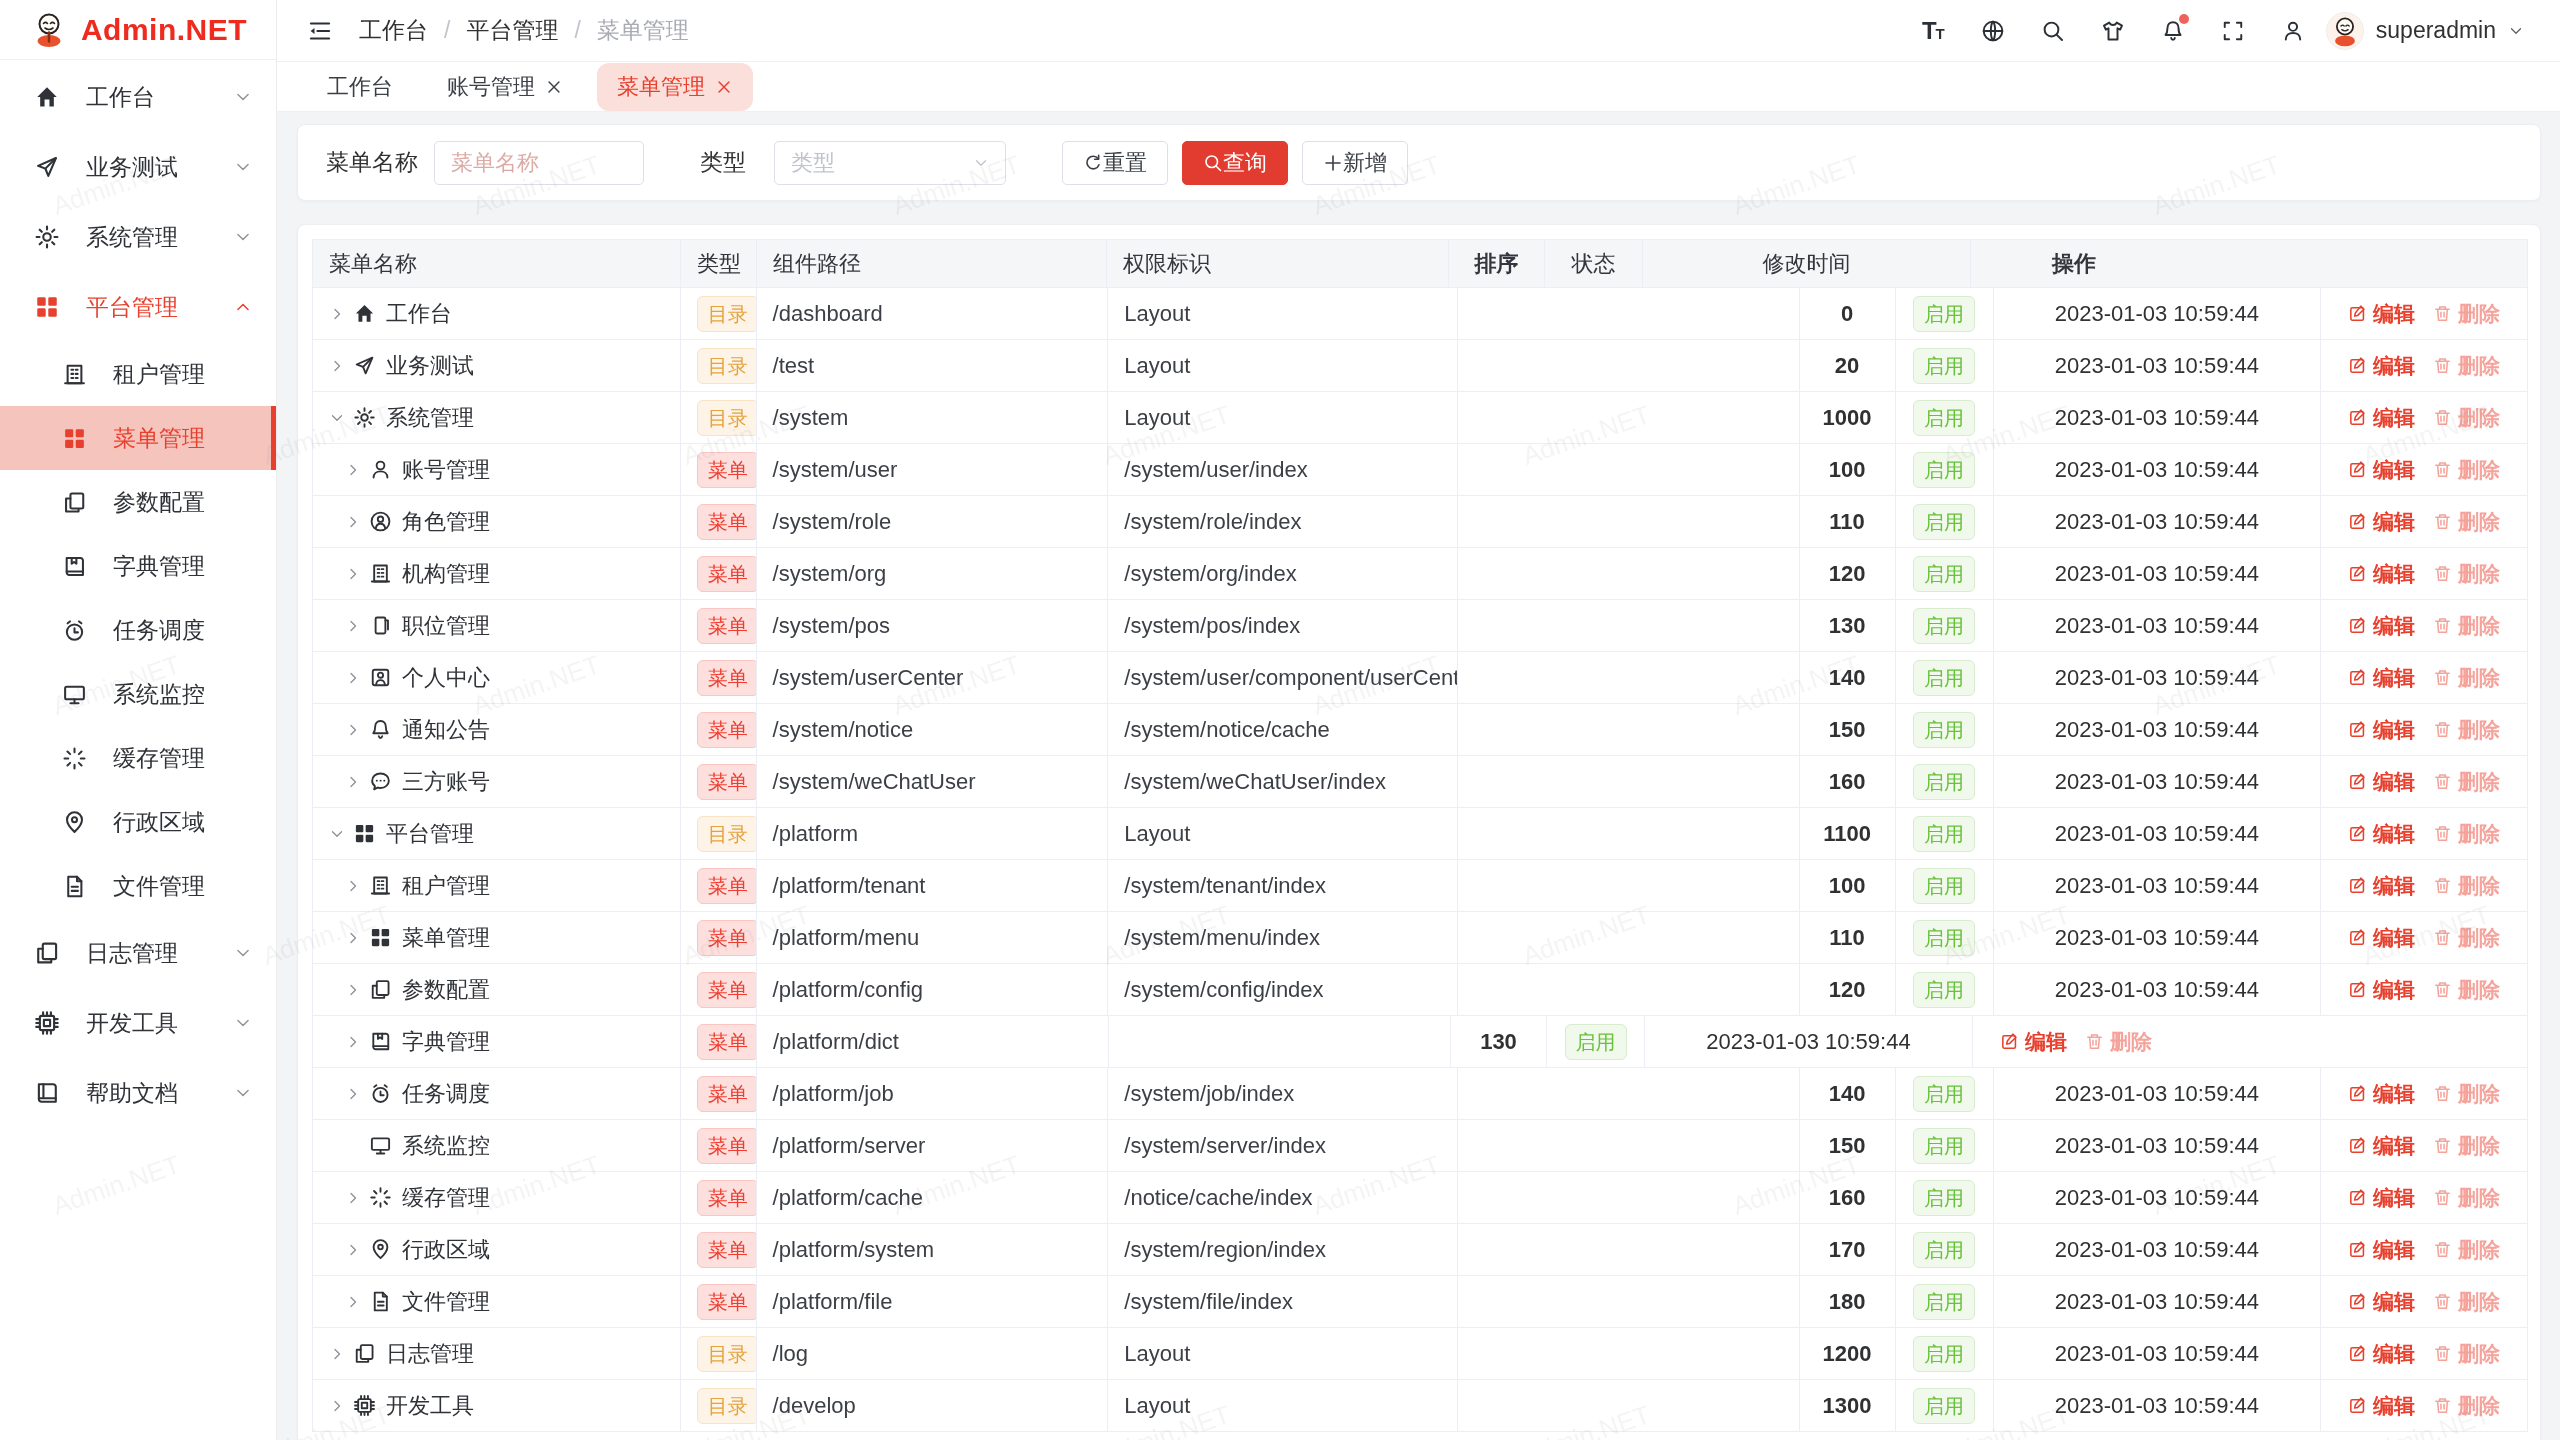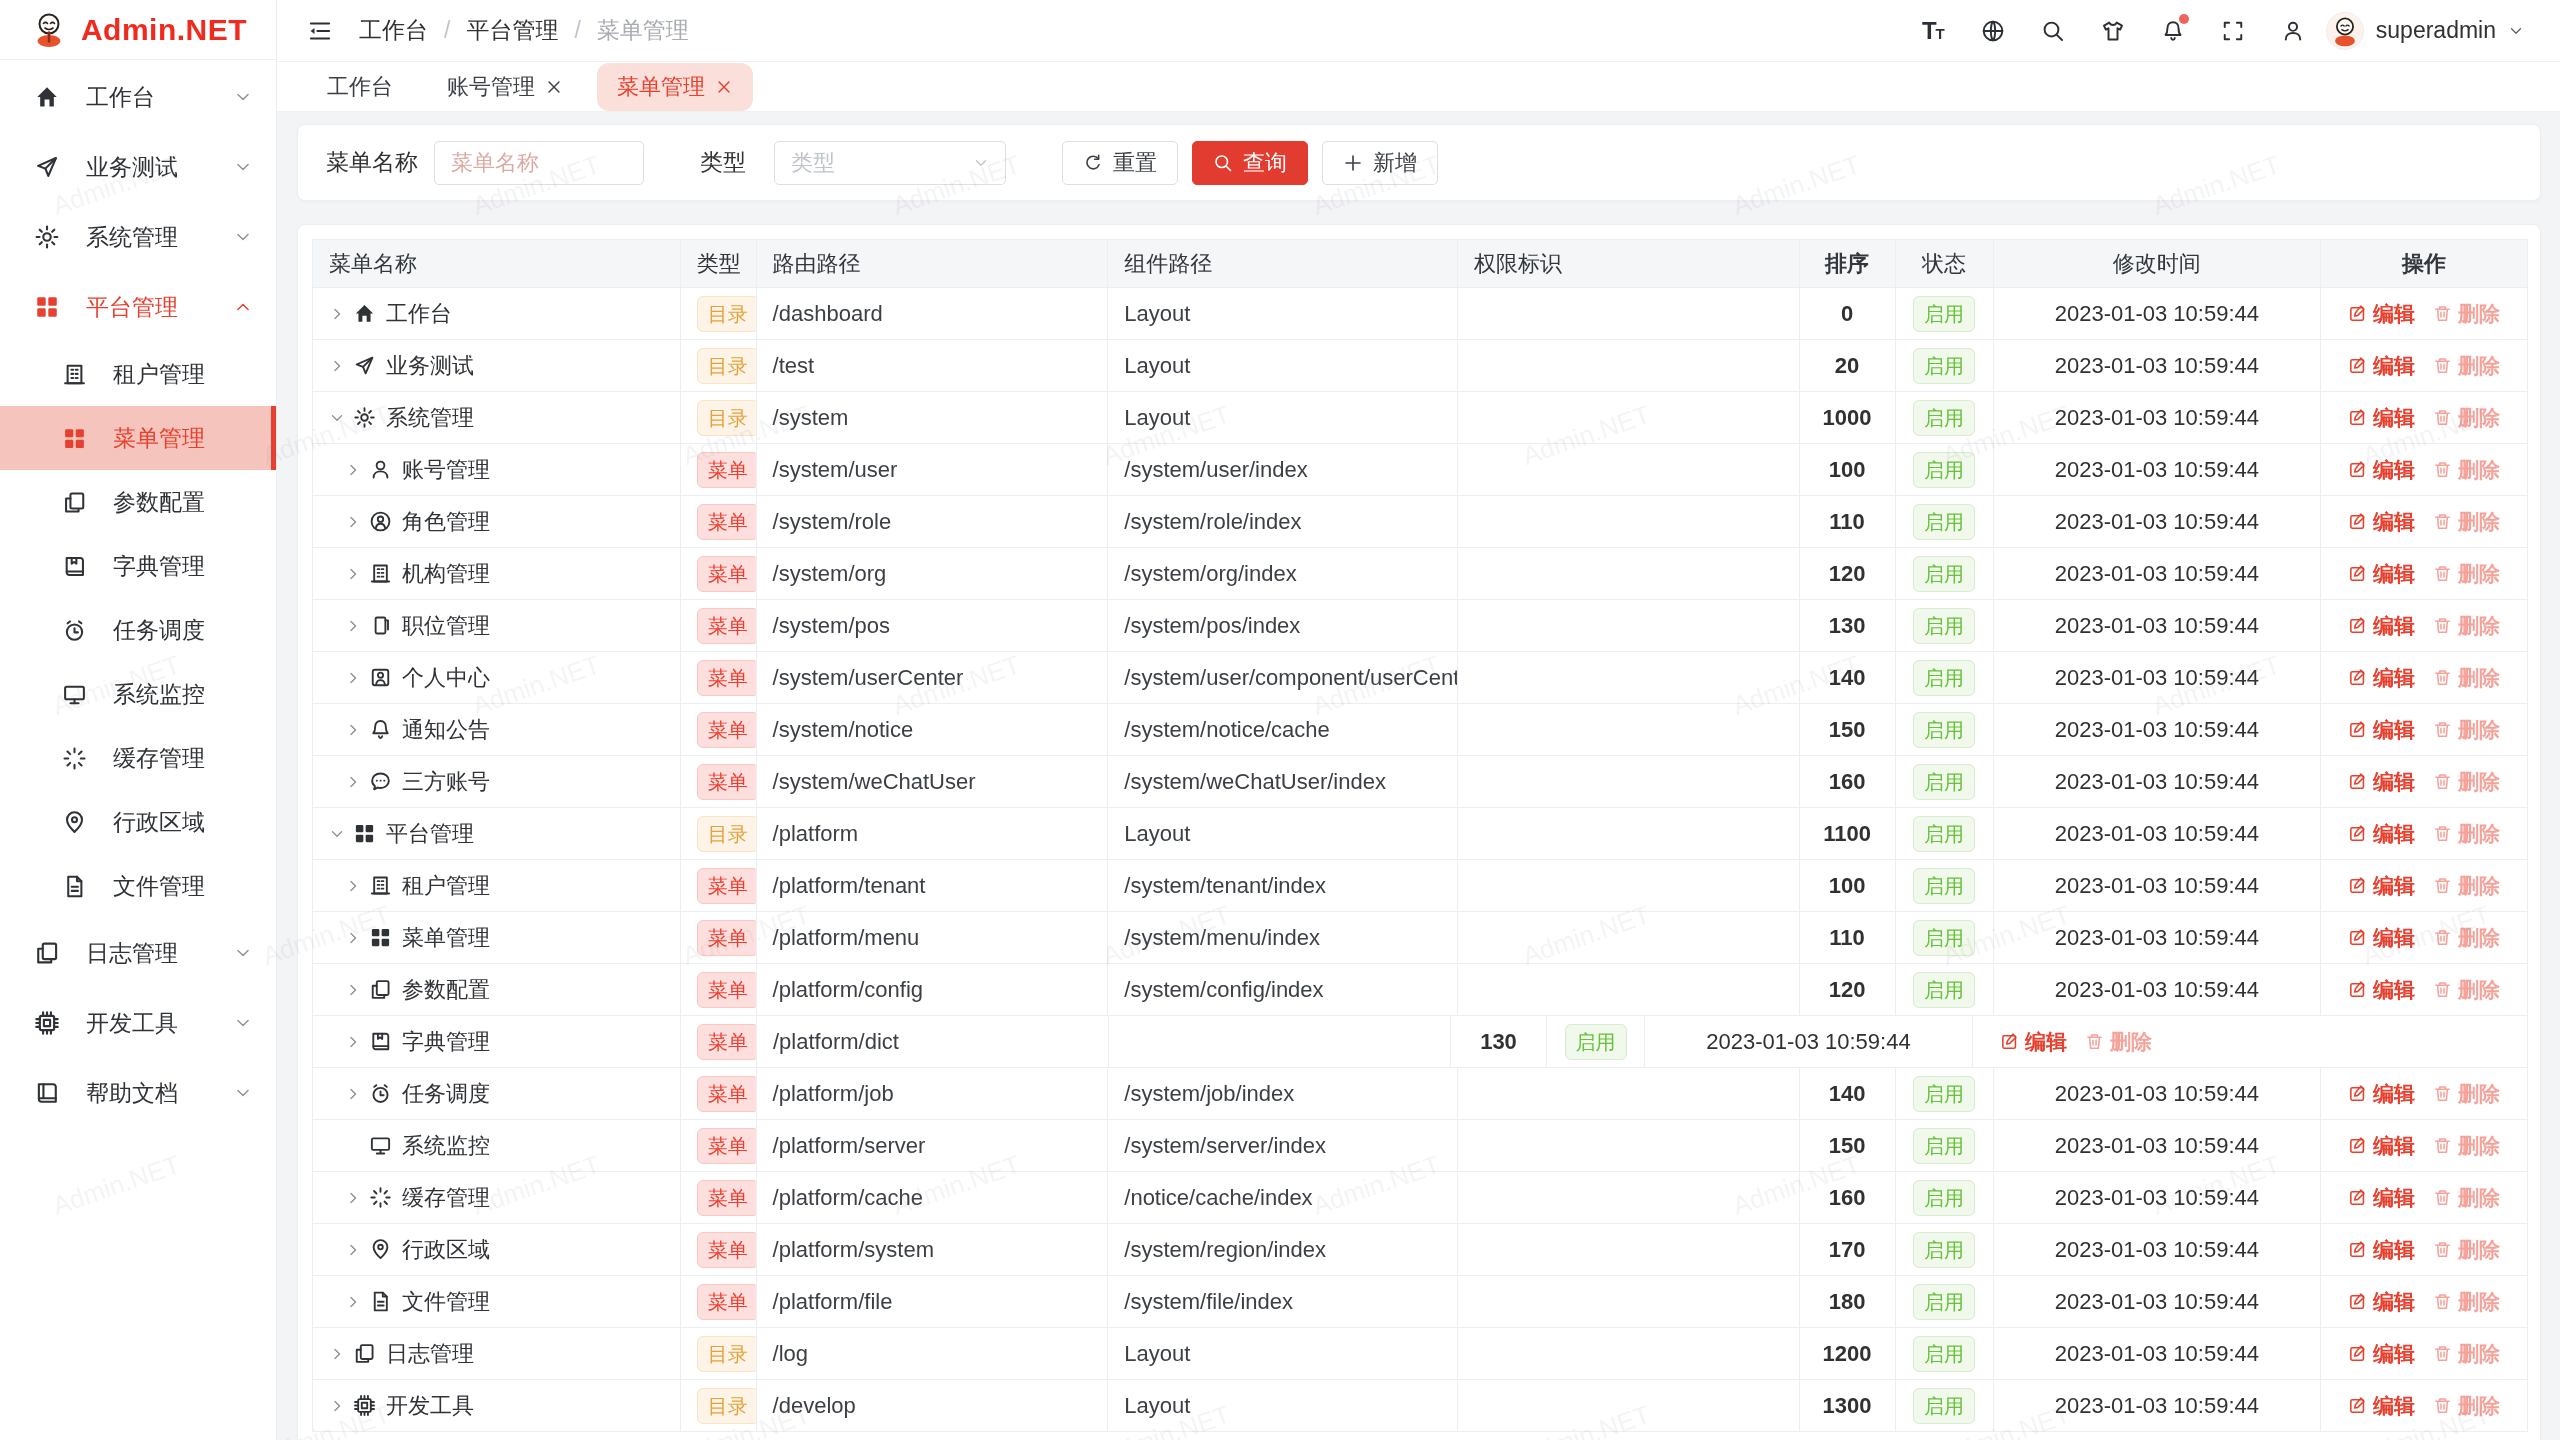--- a/index.html
+++ b/index.html
@@ -54,21 +54,21 @@
   
   .content { flex:1; padding:12px 19px 0 20px; overflow:hidden; }
   .card { background:#fff; border:1px solid #eceef1; border-radius:8px; box-shadow:0 1px 3px rgba(0,0,0,0.03); }
   .filter-card { height:77px; display:flex; align-items:center; padding:0 28px; gap:14px; margin-bottom:23px; }
   .f-label { font-size:23px; color:#303133; margin-right:2px; }
   .f-input { width:210px; height:44px; border:1px solid #dcdfe6; border-radius:5px; padding:0 16px; font-size:22px; font-family:inherit; color:#303133; outline:none; }
   .f-input::placeholder { color:#dcaaa4; }
   .f-select { width:232px; height:44px; border:1px solid #dcdfe6; border-radius:5px; padding:0 16px; font-size:22px; color:#c0c4cc; display:flex; align-items:center; justify-content:space-between; margin-left:12px; cursor:pointer; }
   .f-select .sel-caret { width:16px; height:16px; color:#c0c4cc; }
   .gap28 { width:28px; }
-  .btn { height:44px; display:inline-flex; align-items:center; gap:10px; padding:0 20px; border-radius:5px; border:1px solid #dcdfe6; background:#fff; font-size:22px; color:#3c4046; cursor:pointer; font-family:inherit; }
+  .btn { height:44px; display:inline-flex; align-items:center; padding:0 20px; border-radius:5px; border:1px solid #dcdfe6; background:#fff; font-size:22px; color:#3c4046; cursor:pointer; font-family:inherit; }
   .btn .bicon { width:20px; height:20px; }
   .btn.primary { background:#e13c2f; border-color:#e13c2f; color:#fff; }
 
   
   .table-card { height:1260px; padding:14px; }
   .tbl { border:1px solid #ebeef5; border-bottom:none; width:2216px; font-size:22px; }
   .trow { display:flex; border-bottom:1px solid #ebeef5; height:52px; align-items:stretch; }
   .trow.thead { background:#f4f6f8; height:48px; }
   .tc { display:flex; align-items:center; padding:0 16px; border-right:1px solid #ebeef5; overflow:hidden; white-space:nowrap; }
   .tc:last-child { border-right:none;font-weight:bold; }
@@ -451,21 +451,20 @@
             </span>
           <span>新增</span>
         </button>
       </div>
 
       <div class="card table-card">
         <div class="tbl">
           <div class="trow thead" id="thead">
               <div class="tc c-name">菜单名称</div>
               <div class="tc c-type">类型</div>
-              <div class="tc c-route">路由路径</div>
               <div class="tc c-comp">组件路径</div>
               <div class="tc c-perm">权限标识</div>
               <div class="tc c-sort">排序</div>
               <div class="tc c-status">状态</div>
               <div class="tc c-time">修改时间</div>
               <div class="tc c-ops">操作</div>
             </div>
           <div id="tbody">
               <div class="trow">
                 <div class="tc c-name">

